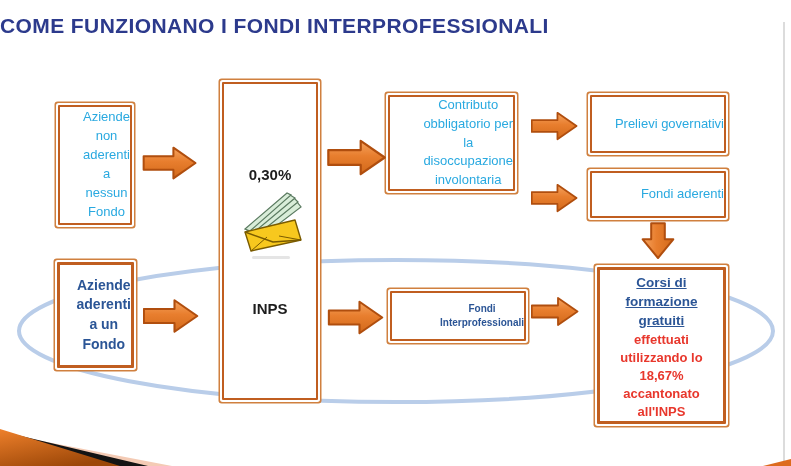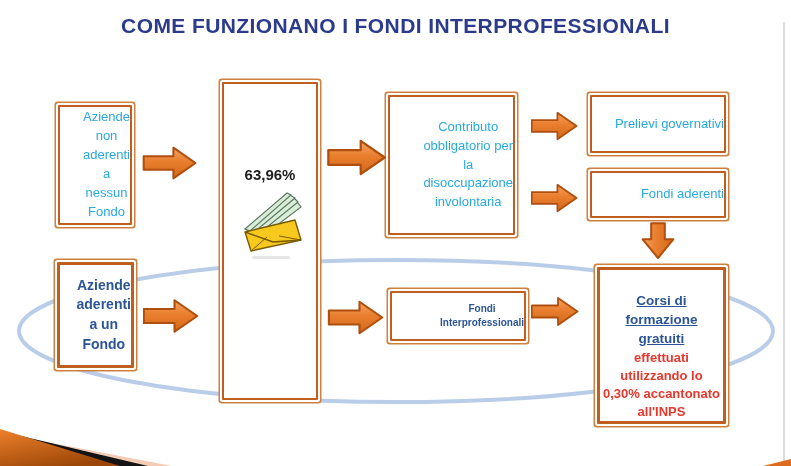--- a/index.html
+++ b/index.html
@@ -3,21 +3,21 @@
 <meta charset="utf-8">
 <style>
   html,body{margin:0;padding:0;background:#fff;}
   #slide{
     position:relative;width:791px;height:466px;overflow:hidden;
     background:#ffffff;font-family:"Liberation Sans", sans-serif;
   }
   .abs{position:absolute;}
   
   #title{
-    left:0;top:14px;width:791px;text-align:center;
+    left:0;top:14px;width:791px;text-align:left;
     font-size:21px;font-weight:bold;letter-spacing:.4px;color:#2C3A8C;
     z-index:2;
   }
   
   .obox{
     box-sizing:border-box;background:#fff;
     border:2px solid #C05E20;
     box-shadow:0 0 0 2px #fff, 0 0 0 3.5px #D0803F;
     display:flex;align-items:center;justify-content:flex-end;
     text-align:center;z-index:3;border-radius:1px;
@@ -92,43 +92,44 @@
 
   <div class="abs obox thick" style="left:57px;top:262px;width:77px;height:106px;">
     <span class="navyb pre" style="font-size:14px">Aziende
 aderenti
 a un
 Fondo</span>
   </div>
 
   <div class="abs obox" style="left:222px;top:82px;width:96px;height:318px;">
     <div style="position:relative;width:100%;height:100%;">
-      <div class="abs blackb" style="left:0;top:82px;width:100%;text-align:center;">63,96%</div>
+      <div class="abs blackb" style="left:0;top:82px;width:100%;text-align:center;">0,30%</div>
 
       <svg class="abs" style="left:13px;top:106px;" width="70" height="62" viewBox="0 0 70 62">
         <g stroke="#5A7A60" stroke-width="1.2" fill="#D9EDD9">
           <polygon points="16,44 60,12 64,17 22,49"></polygon>
           <polygon points="13,42 57,8 61,12 19,46"></polygon>
           <polygon points="10,40 53,5 58,8 16,43"></polygon>
           <polygon points="8,39 50,3 54,5 13,41"></polygon>
         </g>
         <g stroke="#7a5b00" stroke-width="1.4" fill="#F7C81E" stroke-linejoin="round">
           <polygon points="8,42 58,30 64,50 14,61"></polygon>
           <polyline points="8,42 36,52 64,50" fill="none"></polyline>
           <polyline points="14,61 30,47" fill="none" stroke-width="1"></polyline>
           <polyline points="64,50 42,46" fill="none" stroke-width="1"></polyline>
         </g>
       </svg>
 
       <div class="abs" id="watermark" style="left:28px;top:172px;"></div>
 
+      <div class="abs blackb" style="left:0;top:216px;width:100%;text-align:center;">INPS</div>
     </div>
   </div>
 
-  <div class="abs obox" style="left:388px;top:95px;width:127px;height:140px;">
+  <div class="abs obox" style="left:388px;top:95px;width:127px;height:96px;">
     <span class="cyan pre">Contributo
 obbligatorio per
 la
 disoccupazione
 involontaria</span>
   </div>
 
   <div class="abs obox" style="left:590px;top:95px;width:136px;height:58px;padding-left:9px;">
     <span class="cyan">Prelievi governativi</span>
   </div>
@@ -141,21 +142,21 @@
     <span class="navyb pre">Fondi
 Interprofessionali</span>
   </div>
 
   <div class="abs obox thick" style="left:597px;top:267px;width:129px;height:157px;flex-direction:column;">
     <span class="corsi-title pre">Corsi di
 formazione
 gratuiti</span>
     <span class="corsi-body pre">effettuati
 utilizzando lo
-0,30% accantonato
+18,67% accantonato
 all'INPS</span>
   </div>
 
   <svg class="abs arrow" style="left:142px;top:146px;" width="56" height="34" viewBox="0 0 64 40">
     <polygon points="1,12 36,12 36,2 62,20 36,38 36,28 1,28" fill="url(#agrad)" stroke="#B04E0E" stroke-width="2.4" stroke-linejoin="round"></polygon>
   </svg>
 
   <svg class="abs arrow" style="left:143px;top:298px;" width="56" height="36" viewBox="0 0 64 40">
     <polygon points="1,12 36,12 36,2 62,20 36,38 36,28 1,28" fill="url(#agrad)" stroke="#B04E0E" stroke-width="2.4" stroke-linejoin="round"></polygon>
   </svg>

